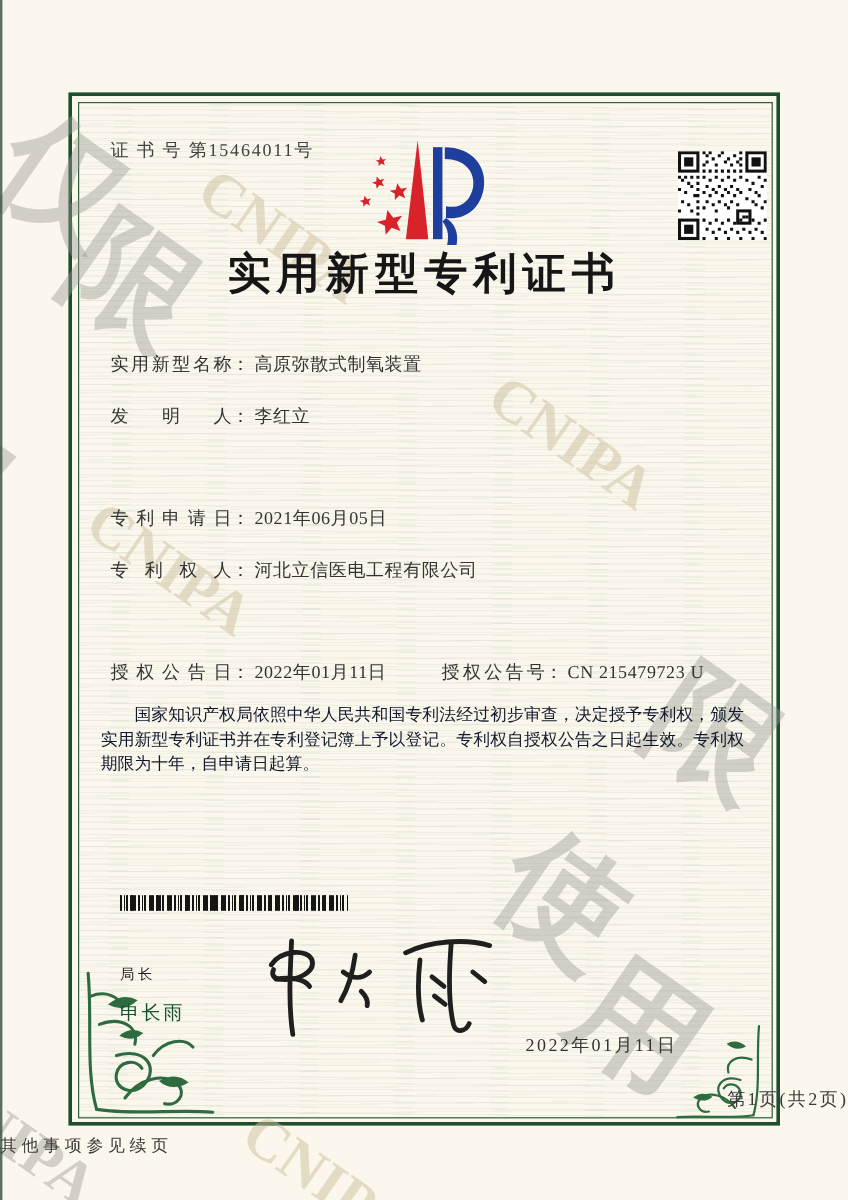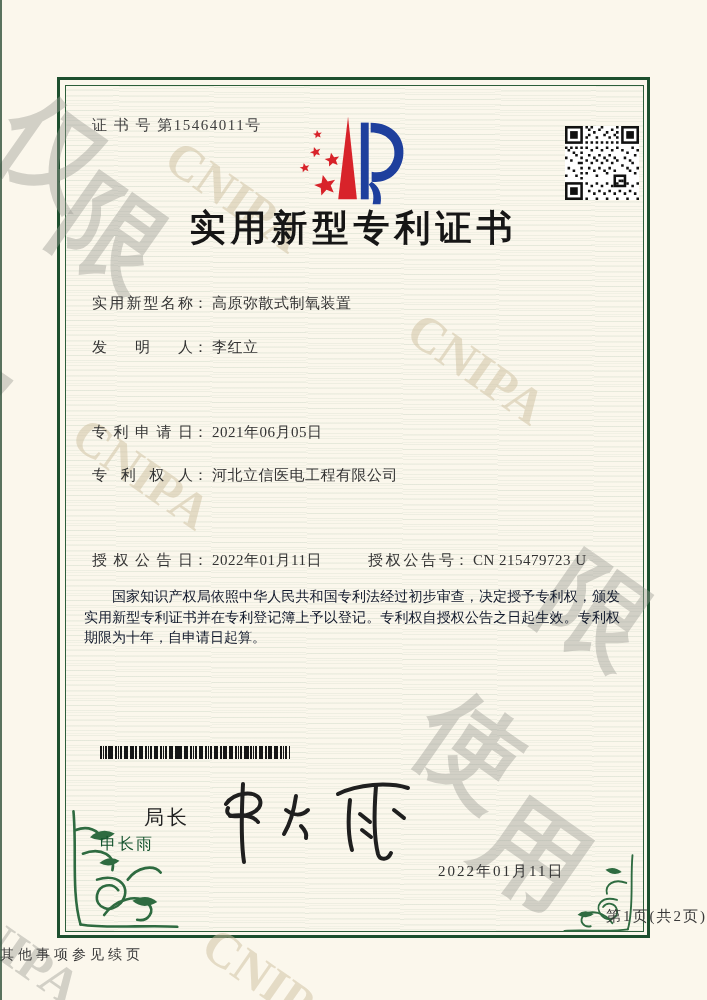--- a/index.html
+++ b/index.html
@@ -44,21 +44,21 @@
         text-indent:2em;color:#0f172a;text-align:justify;}
   .para1{top:587px;}
   .para2{top:649px;}
 
   .barcode{position:absolute;left:100px;top:746px;width:190px;height:13px;
     background:
       repeating-linear-gradient(90deg,#151515 0 2px,transparent 2px 5px),
       repeating-linear-gradient(90deg,#151515 0 1px,transparent 1px 3px),
       repeating-linear-gradient(90deg,transparent 0 8px,#151515 8px 11px,transparent 11px 23px);}
 
-  .signer-title{position:absolute;left:100px;top:804px;font-size:20px;letter-spacing:3px;color:#222;margin-left:44px;}
+  .signer-title{position:absolute;left:100px;top:804px;font-size:12px;letter-spacing:3px;color:#222;}
   .signer-name{position:absolute;left:100px;top:834px;font-size:16px;letter-spacing:2px;color:#14532d;}
   .signature{position:absolute;left:198px;top:766px;}
   .issue-date{position:absolute;left:438px;top:862px;font-size:15px;letter-spacing:2px;color:#333;}
 
   .page-indicator{position:absolute;left:0;right:0;top:907px;text-align:right;font-size:15px;letter-spacing:2px;color:#3a3a3a;}
   .footer-note{position:absolute;left:0;right:0;top:946px;text-align:left;font-size:14px;letter-spacing:4px;color:#3a3a3a;}
 
   .orn-left{position:absolute;left:64px;top:806px;z-index:2;}
   .orn-right{position:absolute;left:556px;top:852px;z-index:2;transform:scaleX(-1);}
 </style>

